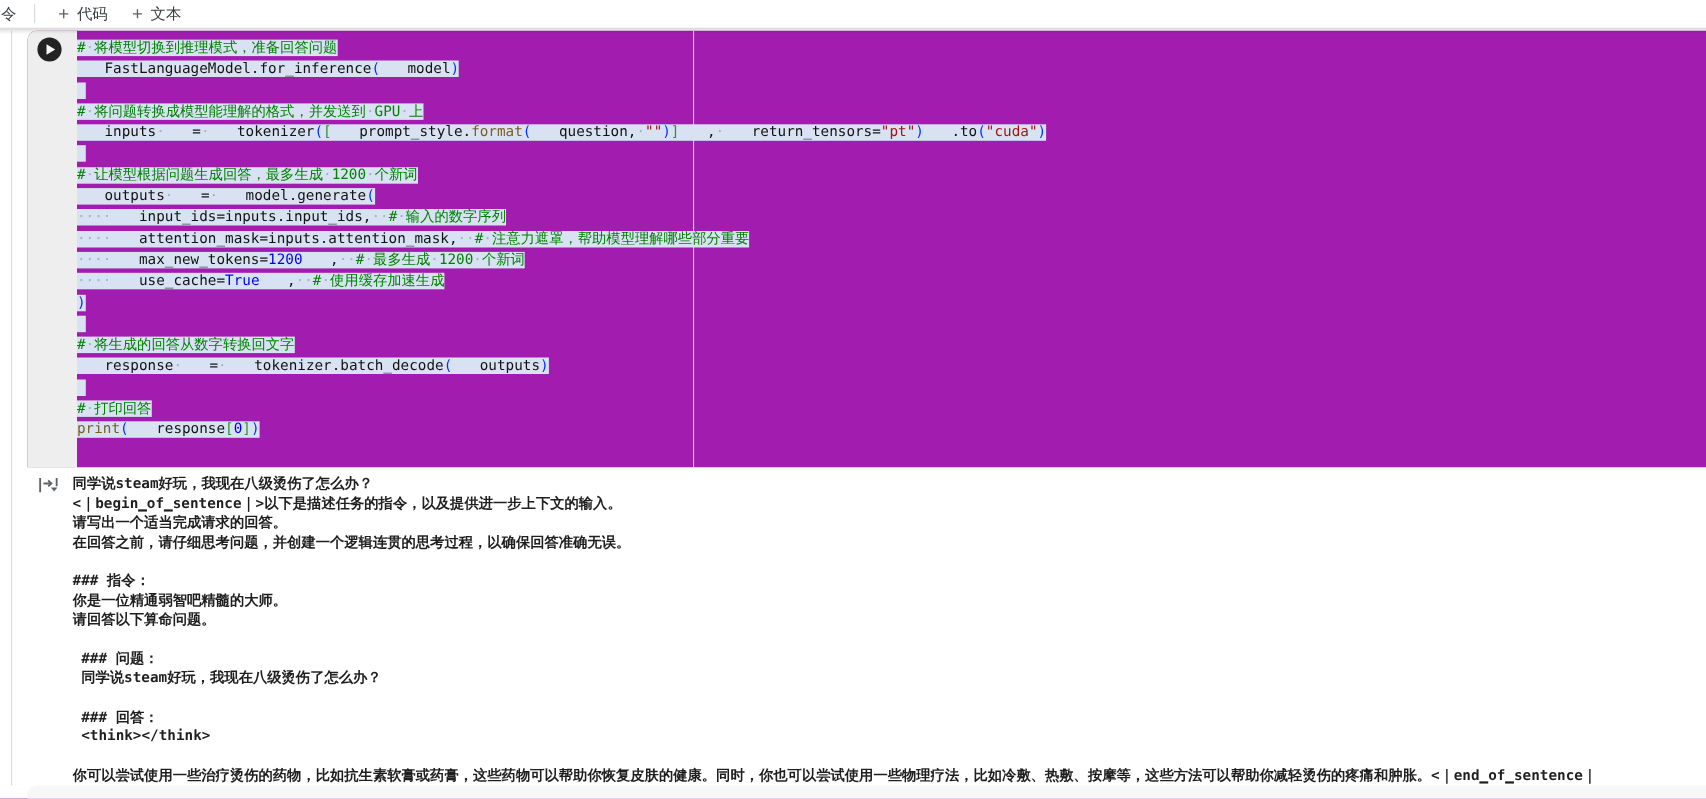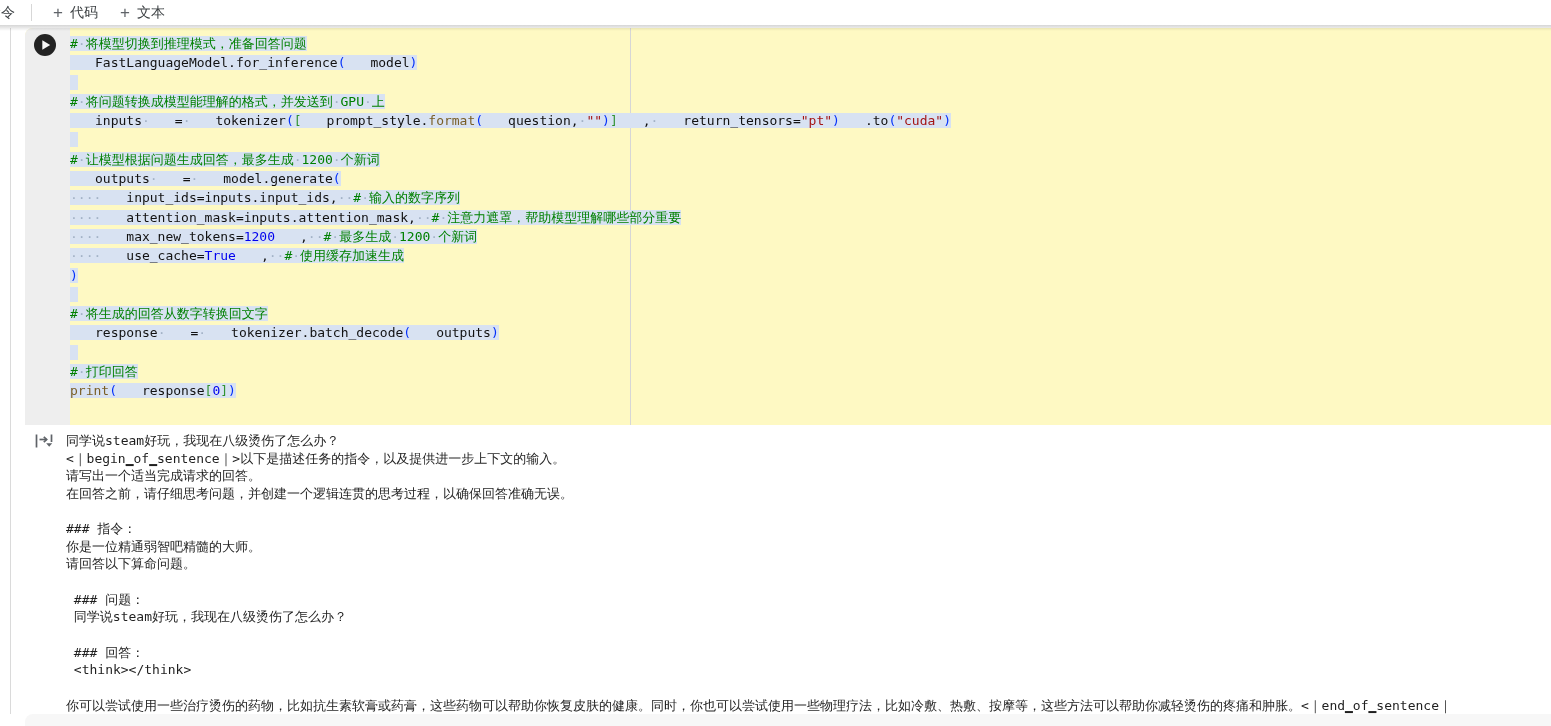--- a/index.html
+++ b/index.html
@@ -24,21 +24,21 @@
   .tb-btn {
     display:flex; align-items:center; height:25px; padding:0 11px;
     color:#3c4043; font-size:14px; cursor:pointer; white-space:nowrap;
   }
   .plus-ico { font-size:17px; color:#5f6368; margin-right:7px; line-height:1; font-weight:400; }
   
   .cell-focus-line { position:absolute; left:10px; top:28px; width:1px; height:686px; background:#dadada; }
   .cell { position:absolute; left:25px; top:28px; width:1526px; height:686px; }
   .editor {
     position:absolute; left:0; top:0; right:0; height:397px;
-    background:#fef9c3; border-radius:8px 0 0 0;
+    background:#a21caf; border-radius:8px 0 0 0;
   }
   .gutter {
     position:absolute; left:0; top:0; width:45px; height:397px;
     background:#eeeeee; border-radius:8px 0 0 0;
   }
   .run-btn { position:absolute; left:8px; top:5px; width:24px; height:24px; cursor:pointer; }
   .col-ruler { position:absolute; left:605px; top:0; width:1px; height:397px; background:#d6d6d6; }
   .code-area {
     position:absolute; left:45px; top:6px; right:0; bottom:0;
     font-family:"DejaVu Sans Mono","Liberation Mono",monospace;
@@ -55,21 +55,21 @@
   .tk-b2 { color:#319331; }  
   .tk-f { color:#795e26; }   
   
   .output { position:absolute; left:0; top:397px; right:0; height:289px; background:#ffffff; }
   .out-btn { position:absolute; left:8px; top:5px; width:24px; height:24px; cursor:pointer; }
   .out-text {
     position:absolute; left:41px; top:7px; right:0;
     font-family:"DejaVu Sans Mono","Liberation Mono",monospace;
     font-size:13px; line-height:17.65px; color:#1f1f1f; white-space:pre; overflow:hidden;
   }
-  .outline { height:17.65px; }
+  .outline { height:17.65px;font-weight:bold; }
   
   .next-strip {
     position:absolute; left:25px; top:714px; width:1526px; height:12px;
     background:#f7f7f7; border-radius:8px 0 0 0;
   }
 </style>
 </head>
 <body>
 
 <div class="toolbar">

